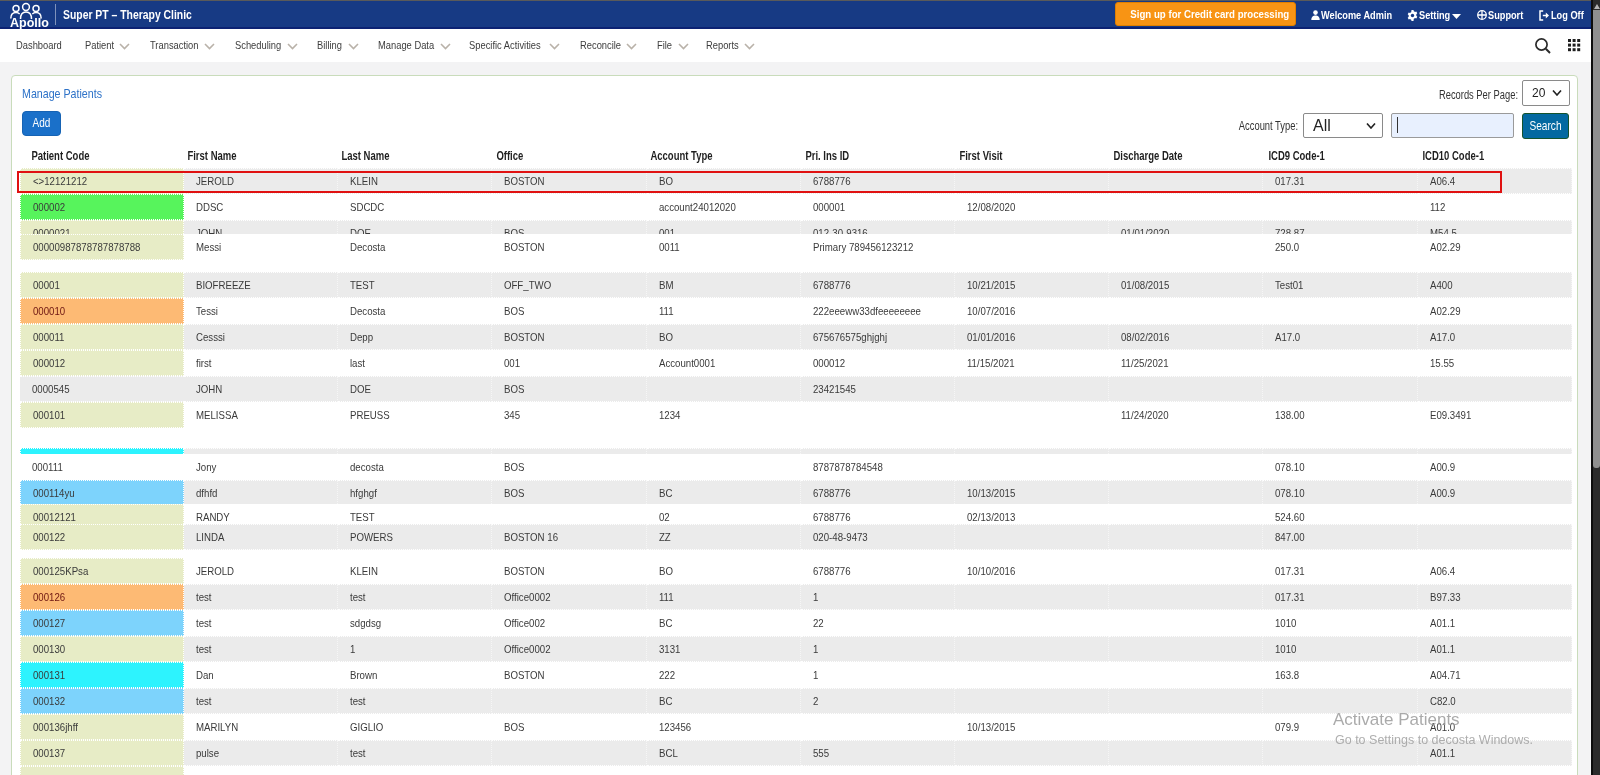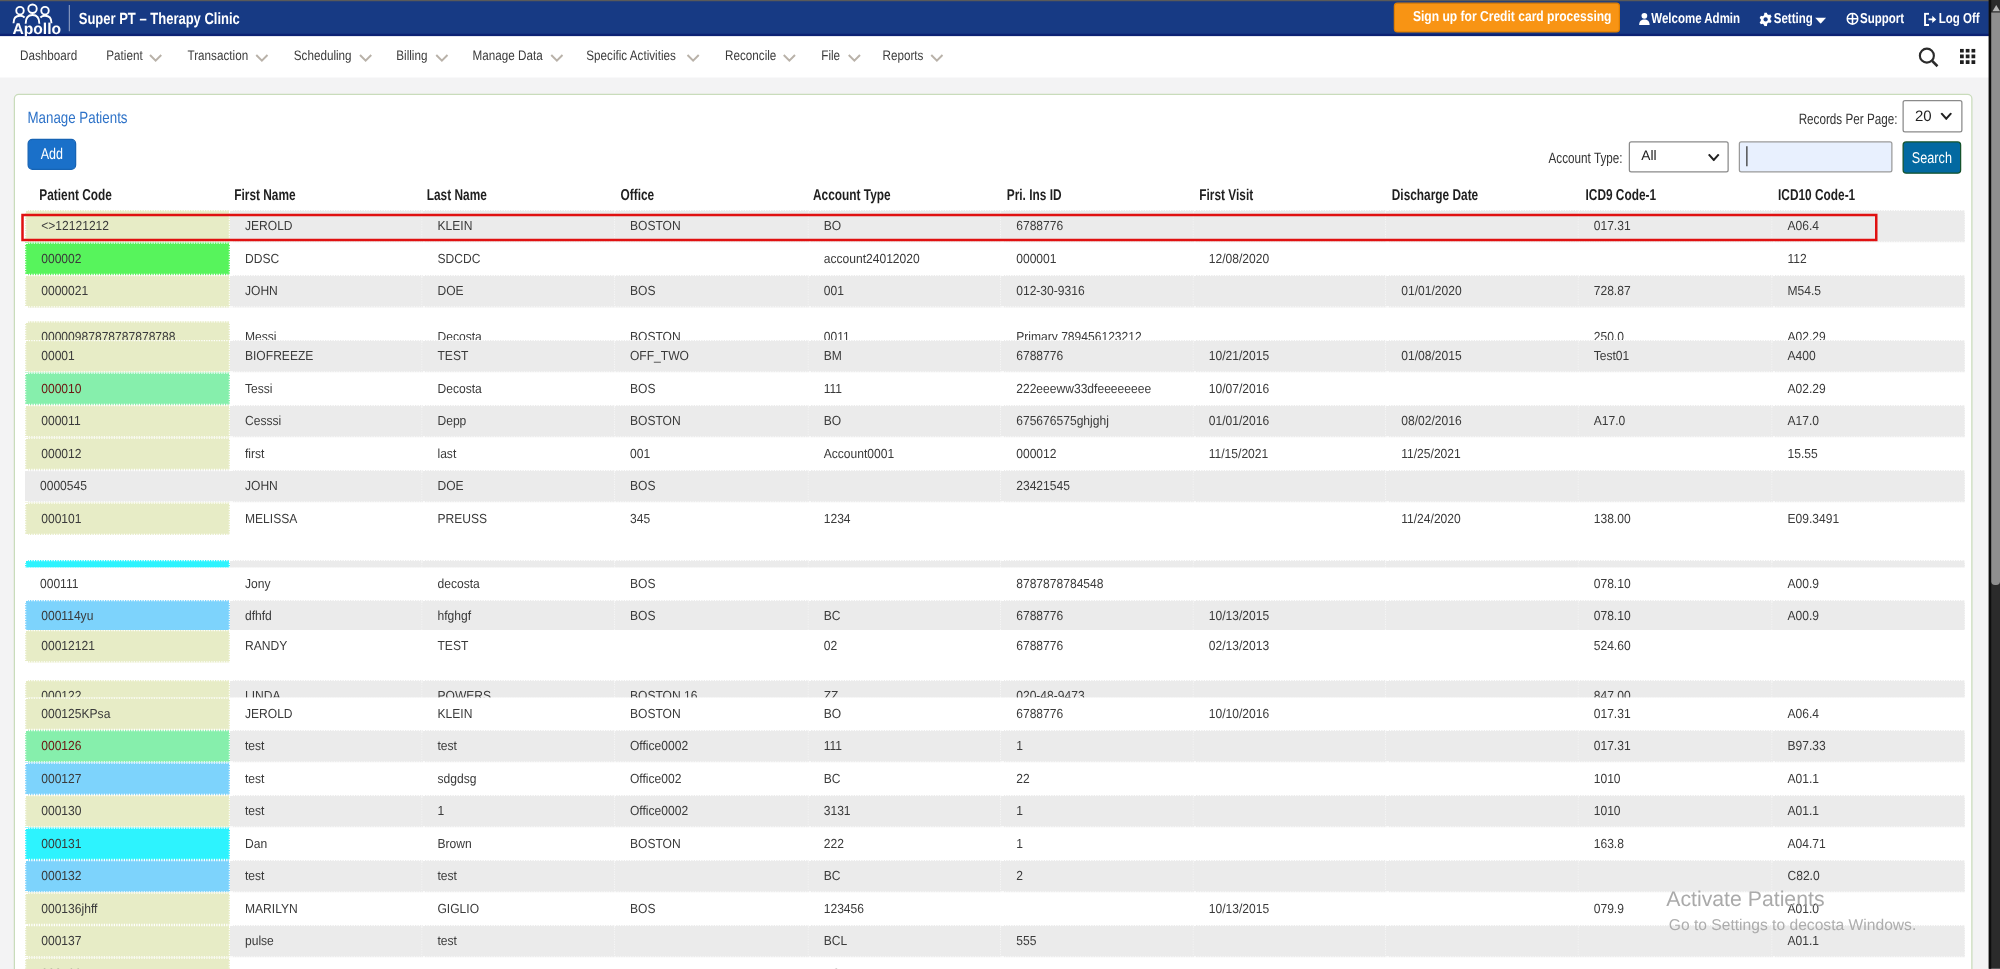--- a/index.html
+++ b/index.html
@@ -17,40 +17,40 @@
 
 .nv{position:absolute;top:39px;font-size:11px;line-height:13px;color:#3c3c3c;white-space:nowrap;transform:scaleX(.85);transform-origin:0 50%}
 .caret{position:absolute;top:43px}
 
 #mp{position:absolute;left:22px;top:87px;font-size:13px;line-height:14px;color:#2d72c8;white-space:nowrap;transform:scaleX(.82);transform-origin:0 50%}
 #addbtn{position:absolute;left:22px;top:111px;width:39px;height:25px;background:#1a70c9;border:1px solid #1663b4;border-radius:4px}
 #addbtn span{display:block;color:#fff;font-size:12.5px;text-align:center;line-height:23px;transform:scaleX(.8)}
 #rpplabel{position:absolute;left:1380px;top:88px;width:138px;text-align:right;font-size:12px;color:#333;white-space:nowrap;transform:scaleX(.78);transform-origin:100% 50%}
 #rppsel{position:absolute;left:1522px;top:80px;width:48px;height:26px;border:1px solid #8a8a8a;border-radius:2px;background:#fff;font-size:12px;color:#222;line-height:24px;padding-left:9px}
 #atlabel{position:absolute;left:1190px;top:119px;width:108px;text-align:right;font-size:12px;color:#333;white-space:nowrap;transform:scaleX(.78);transform-origin:100% 50%}
-#atsel{position:absolute;left:1303px;top:113px;width:80px;height:25px;border:1px solid #8a8a8a;border-radius:2px;background:#fff;font-size:11px;color:#222;line-height:23px;padding-left:9px}
+#atsel{position:absolute;left:1303px;top:113px;width:80px;height:25px;border:1px solid #8a8a8a;border-radius:2px;background:#fff;font-size:16px;color:#222;line-height:23px;padding-left:9px}
 #searchinput{position:absolute;left:1391px;top:113px;width:123px;height:25px;background:#e8f0fe;border:1px solid #9a9a9a;border-radius:2px}
 #cursor{position:absolute;left:1397px;top:117px;width:1px;height:16px;background:#333}
 #searchbtn{position:absolute;left:1522px;top:113px;width:47px;height:26px;background:#0369a1;border:1px solid #14532d;border-radius:3px}
 #searchbtn span{display:block;color:#fff;font-size:12.5px;text-align:center;line-height:24px;transform:scaleX(.81)}
 
 #thead{position:absolute;left:20px;top:146px;width:1552px;height:22px;display:flex}
 .h{width:154.4px;overflow:visible;white-space:nowrap}
 .h:first-child{width:156px}
 .h span{display:inline-block;padding-left:15px;font-size:12.5px;font-weight:bold;color:#1f1f1f;line-height:20px;transform:scaleX(.76);transform-origin:0 50%;white-space:nowrap}
 .row{position:absolute;left:20px;width:1552px;height:26px;display:flex}
 .row.odd{background:#ebebeb}
 .row.even{background:#ffffff}
 .c{width:154.4px;white-space:nowrap;overflow:visible;border-top:1px dotted #fff;border-bottom:1px dotted #fff;border-right:1px dotted rgba(255,255,255,.55)}
 .c.code{width:164px;border-left:1px dotted #fff}
 .c span{display:inline-block;padding-left:13px;font-size:10.5px;color:#3a3a3a;line-height:24px;transform:scaleX(.92);transform-origin:0 50%;white-space:nowrap}
 .code{border-right:1px dotted #fff}
 .code.pale{background:#e7ecc6}
 .code.grn{background:#57f45c}
-.code.red{background:#86efac}
+.code.red{background:#fdba74}
 .code.red span{color:#6d1511}
 .code.cyan{background:#2df3fe}
 .code.chart{background:#7dd3fc}
 .code.none{background:transparent;border-right:none;border-left:none}
 #redsel{position:absolute;left:17px;top:171px;width:1485px;height:22px;border:2px solid #e01111;z-index:5}
 
 #sbar{position:absolute;left:1591px;top:0;width:9px;height:775px;background:#2b2b2b;border-left:2px solid #0d0d0d;z-index:40}
 #sthumb{position:absolute;left:1593px;top:10px;width:7px;height:458px;background:#8f8f8f;border-radius:0 0 3px 3px;z-index:41}
 #sarrow{position:absolute;left:1593.5px;top:4px;width:0;height:0;border-left:3.2px solid transparent;border-right:3.2px solid transparent;border-bottom:5px solid #b5b5b5;z-index:42}
 
@@ -221,21 +221,21 @@
     <div class="c"><span>JOHN</span></div>
     <div class="c"><span>DOE</span></div>
     <div class="c"><span>BOS</span></div>
     <div class="c"><span>001</span></div>
     <div class="c"><span>012-30-9316</span></div>
     <div class="c"><span></span></div>
     <div class="c"><span>01/01/2020</span></div>
     <div class="c"><span>728.87</span></div>
     <div class="c"><span>M54.5</span></div>
   </div>
-<div class="row even" style="top:257px">
+<div class="row even" style="top:234px">
     <div class="c code pale"><span>00000987878787878788</span></div>
     <div class="c"><span>Messi</span></div>
     <div class="c"><span>Decosta</span></div>
     <div class="c"><span>BOSTON</span></div>
     <div class="c"><span>0011</span></div>
     <div class="c"><span>Primary 789456123212</span></div>
     <div class="c"><span></span></div>
     <div class="c"><span></span></div>
     <div class="c"><span>250.0</span></div>
     <div class="c"><span>A02.29</span></div>
@@ -353,21 +353,21 @@
     <div class="c"><span>RANDY</span></div>
     <div class="c"><span>TEST</span></div>
     <div class="c"><span></span></div>
     <div class="c"><span>02</span></div>
     <div class="c"><span>6788776</span></div>
     <div class="c"><span>02/13/2013</span></div>
     <div class="c"><span></span></div>
     <div class="c"><span>524.60</span></div>
     <div class="c"><span></span></div>
   </div>
-<div class="row odd" style="top:544px">
+<div class="row odd" style="top:524px">
     <div class="c code pale"><span>000122</span></div>
     <div class="c"><span>LINDA</span></div>
     <div class="c"><span>POWERS</span></div>
     <div class="c"><span>BOSTON 16</span></div>
     <div class="c"><span>ZZ</span></div>
     <div class="c"><span>020-48-9473</span></div>
     <div class="c"><span></span></div>
     <div class="c"><span></span></div>
     <div class="c"><span>847.00</span></div>
     <div class="c"><span></span></div>

